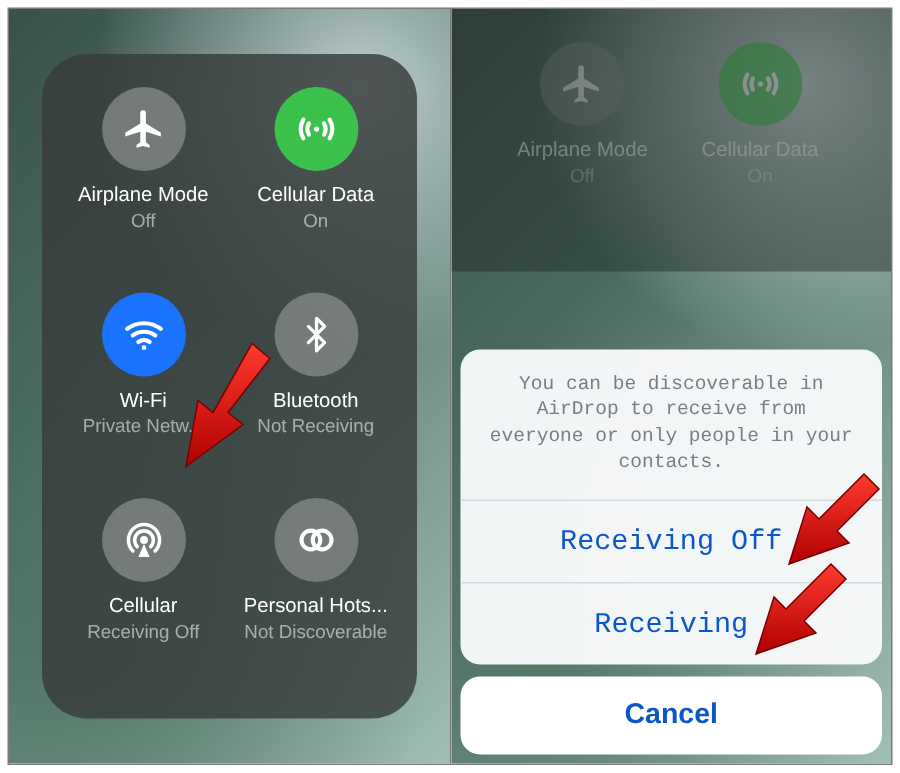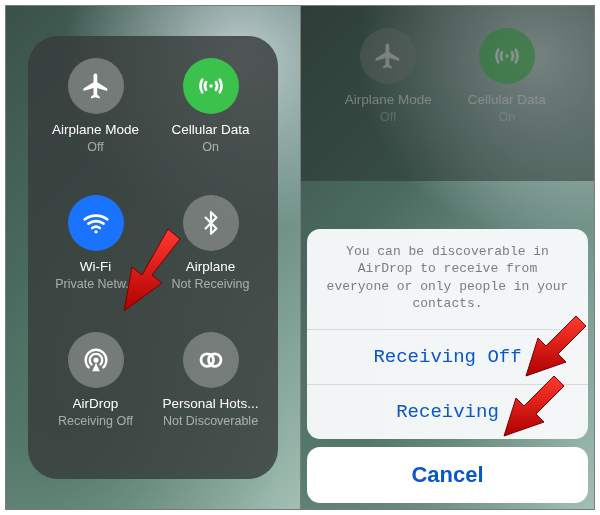--- a/index.html
+++ b/index.html
@@ -109,21 +109,21 @@
     padding: 16px 8px;
     font-size: 19px;
     color: #0b57c9;
     cursor: pointer;
   }
   .cancel {
     background: #fff;
     border-radius: 13px;
     text-align: center;
     padding: 15px 8px;
-    font-size: 22px; font-weight: 600;
+    font-size: 19px; font-weight: 600;
     color: #0b57c9;
     cursor: pointer;
   }
 
   
   .arrow {
     position: absolute;
     pointer-events: none;
   }
   .arrow svg { display: block; }
@@ -174,34 +174,34 @@
         <div class="lbl">Wi-Fi</div>
         <div class="sub">Private Netw...</div>
       </div>
 
       <div class="tile">
         <div class="disc disc-grey">
           <svg width="26" height="30" viewBox="0 0 24 24" fill="none" stroke="#fff" stroke-width="2" stroke-linejoin="round" stroke-linecap="round">
               <path d="M7 7l10 10-5 5V2l5 5L7 17"></path>
             </svg>
         </div>
-        <div class="lbl">Airplane</div>
+        <div class="lbl">Bluetooth</div>
         <div class="sub">Not Receiving</div>
       </div>
 
       <div class="tile">
         <div class="disc disc-grey">
           <svg width="30" height="30" viewBox="0 0 24 24" fill="none" stroke="#fff" stroke-width="1.9" stroke-linecap="round">
               <circle cx="12" cy="12" r="2.1" fill="#fff" stroke="none"></circle>
               <path d="M8.4 15.6a5 5 0 1 1 7.2 0"></path>
               <path d="M6.1 17.9a8.3 8.3 0 1 1 11.8 0"></path>
               <path d="M12 14l-3 7h6z" fill="#fff" stroke="none"></path>
             </svg>
         </div>
-        <div class="lbl">AirDrop</div>
+        <div class="lbl">Cellular</div>
         <div class="sub">Receiving Off</div>
       </div>
 
       <div class="tile">
         <div class="disc disc-grey">
           <svg width="32" height="30" viewBox="0 0 24 24" fill="none" stroke="#fff" stroke-width="2.2">
               <circle cx="9" cy="12" r="5"></circle>
               <circle cx="15" cy="12" r="5"></circle>
             </svg>
         </div>

